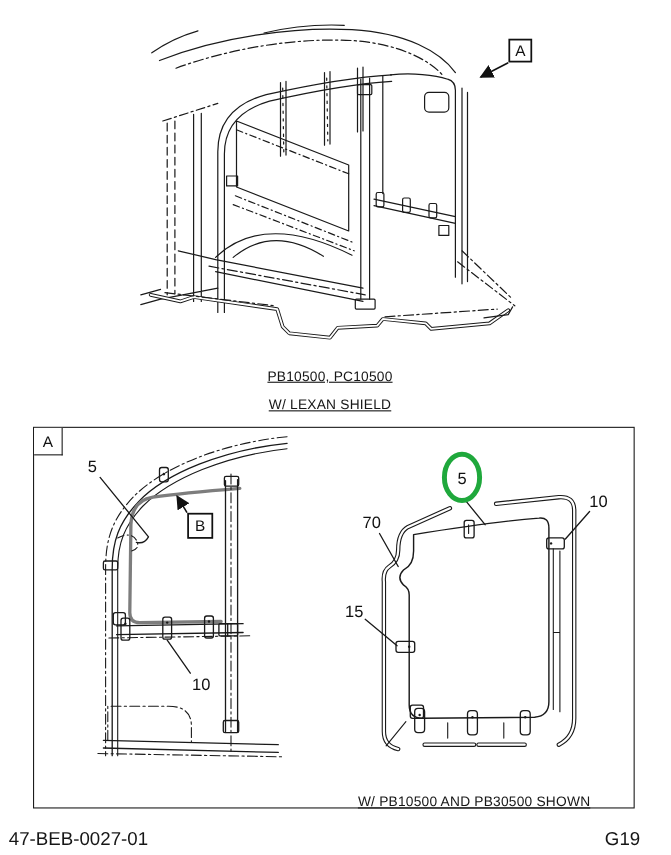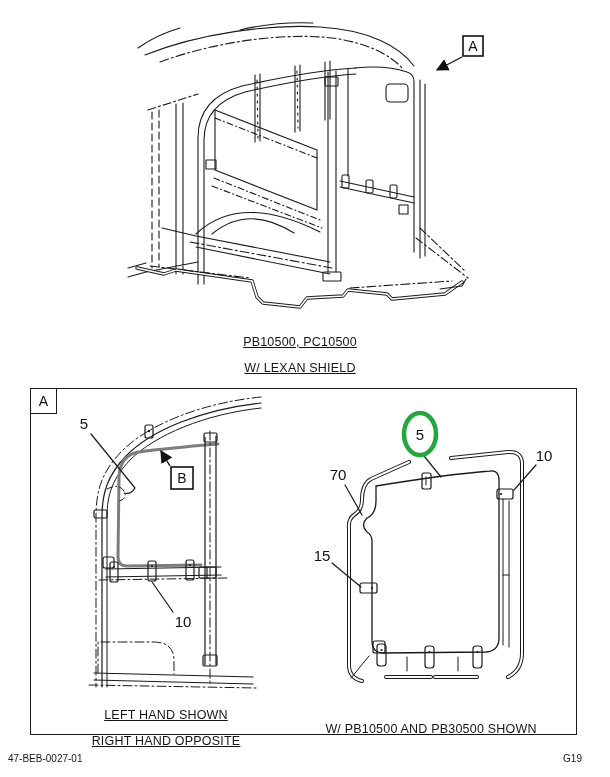--- a/index.html
+++ b/index.html
@@ -9,21 +9,21 @@
   svg text{font-family:"Liberation Sans",sans-serif;fill:#111;}
   .caption{position:absolute;text-align:center;font-size:12.5px;line-height:13px;
            letter-spacing:.2px;white-space:pre-line;color:#161616;text-decoration:underline;}
   .panel{position:absolute;left:30px;top:388px;width:547px;height:347px;
          border:1.6px solid #1c1c1c;box-sizing:border-box;background:#fff;}
   .panel-label{position:absolute;left:0;top:0;width:25px;height:24px;
                border-right:1.6px solid #1c1c1c;border-bottom:1.6px solid #1c1c1c;
                display:flex;align-items:center;justify-content:center;
                font-size:14px;color:#111;background:#fff;}
   .footer{position:absolute;left:0;top:753px;width:610px;height:20px;
-          font-size:10px;color:#161616;}
+          font-size:17px;color:#161616;}
   .footer .left{position:absolute;left:8px;}
   .footer .right{position:absolute;right:28px;}
 </style>
 </head>
 <body>
 
 <div class="page">
 
   <svg width="610" height="322" viewBox="0 0 610 322">
     <defs>
@@ -174,24 +174,20 @@
         <rect x="342" y="252" width="12" height="12" rx="2"></rect>
         <path stroke-width="1" d="M320,289 L338,267"></path>
       </g>
       <ellipse cx="389" cy="45" rx="16" ry="21" fill="none" stroke="#1fa83c" stroke-width="4.5"></ellipse>
       <text x="389" y="51" text-anchor="middle" font-size="15">5</text>
       <text x="307" y="91" text-anchor="middle" font-size="15">70</text>
       <text x="513" y="72" text-anchor="middle" font-size="15">10</text>
       <text x="291" y="172" text-anchor="middle" font-size="15">15</text>
     </svg>
 
-    <div class="caption" style="left:40px;top:307px;width:190px;">
-      <div>LEFT HAND SHOWN</div>
-      <div>RIGHT HAND OPPOSITE</div>
-    </div>
     <div class="caption" style="left:290px;top:321px;width:220px;">
       <div>W/ PB10500 AND PB30500 SHOWN</div>
     </div>
   </div>
 
   <div class="footer">
     <span class="left">47-BEB-0027-01</span>
     <span class="right">G19</span>
   </div>
 

